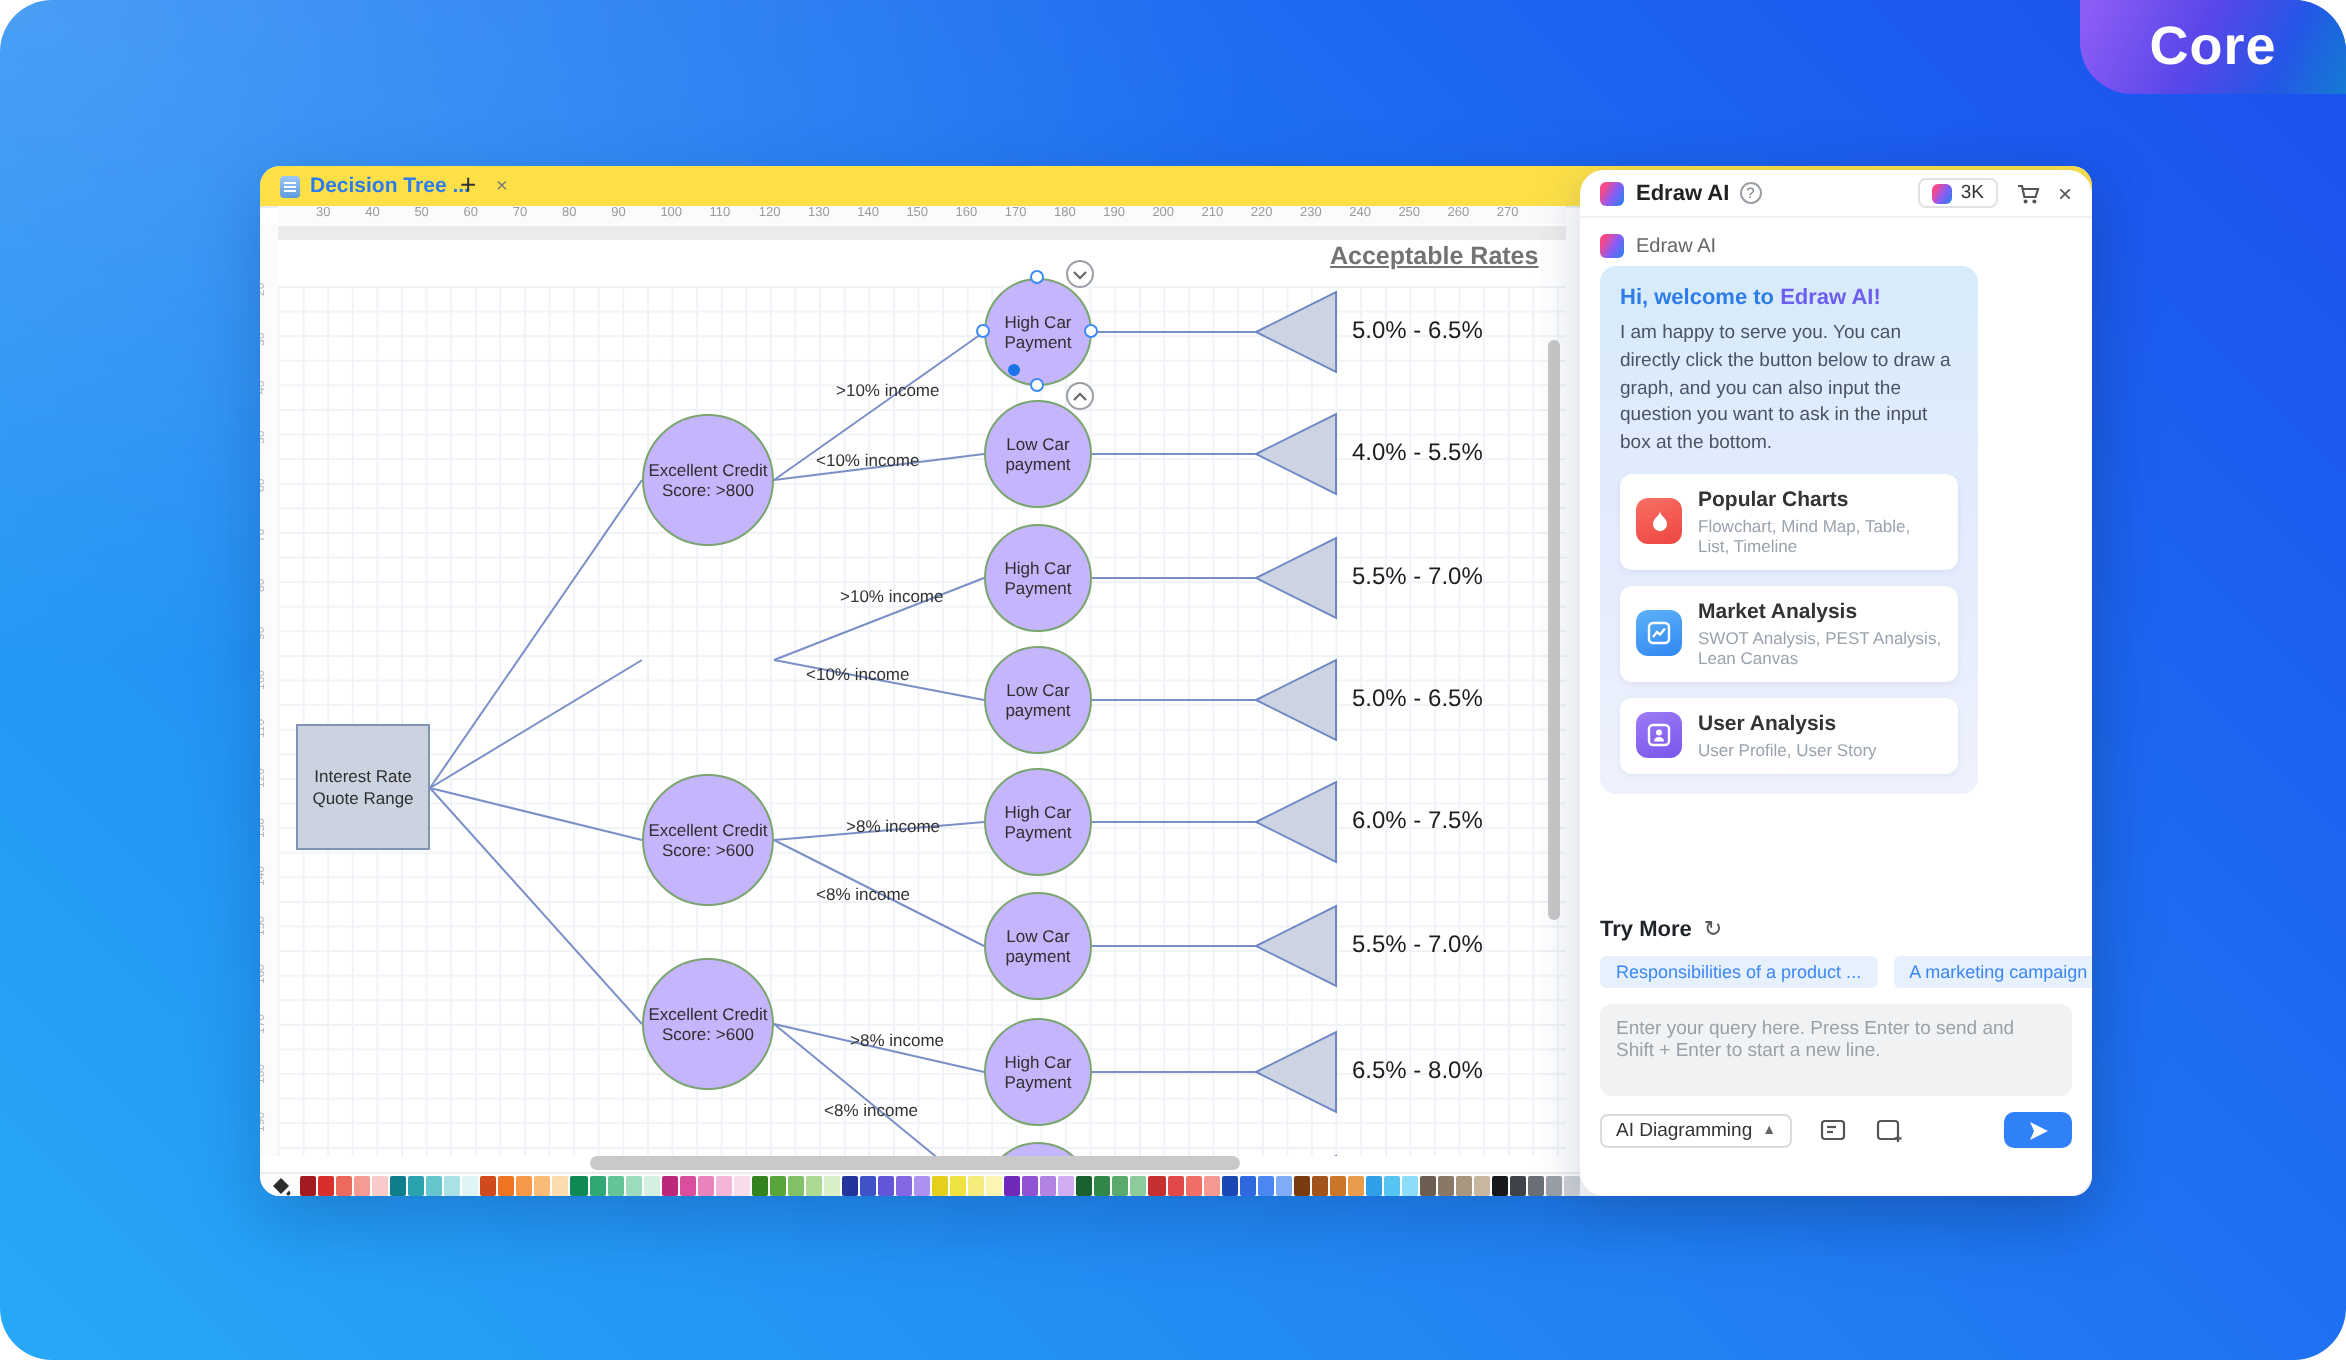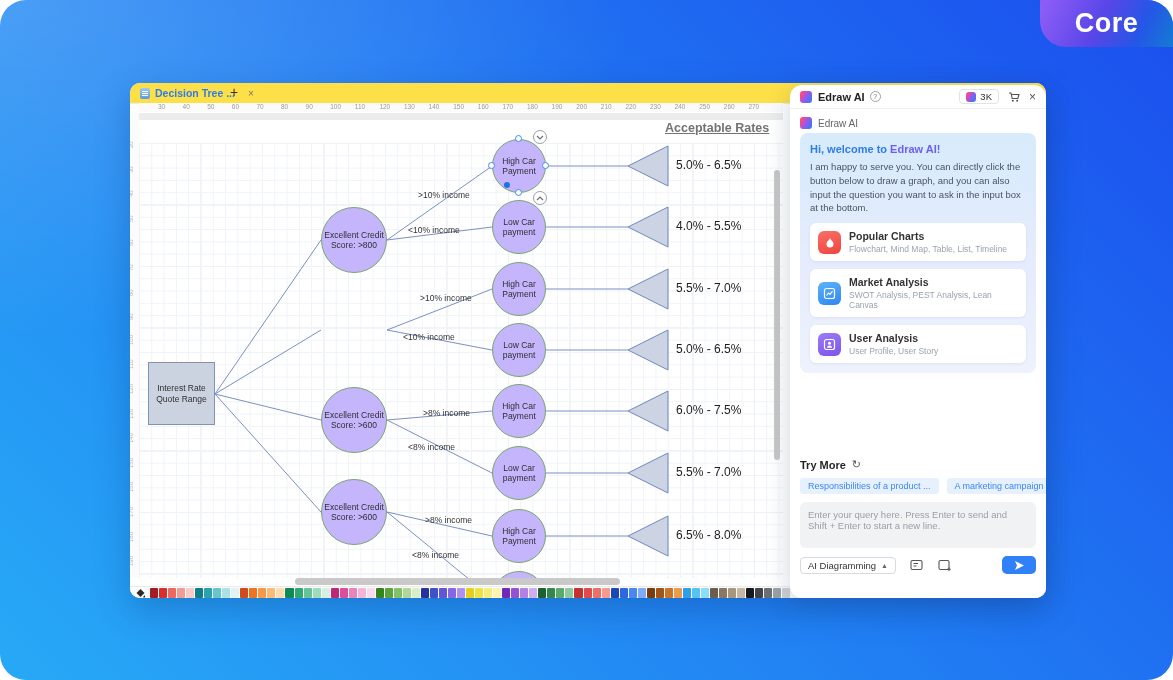--- a/index.html
+++ b/index.html
@@ -65,21 +65,21 @@
   .logo{width:12px;height:12px;border-radius:3px;background:linear-gradient(120deg,#f5498b 20%,#8a5cf6 55%,#3a7bf0 90%);position:relative;}
   .logo.small{width:10px;height:10px;}
   .panel-title{font-size:11px;font-weight:bold;color:#222;margin-left:6px;}
   .help-circle{width:11px;height:11px;border:1px solid #9aa0a6;border-radius:50%;font-size:7.5px;color:#7a8086;
     display:flex;align-items:center;justify-content:center;margin-left:5px;box-sizing:border-box;}
   .header-right{margin-left:auto;display:flex;align-items:center;gap:8px;}
   .credit-pill{display:flex;align-items:center;gap:4px;border:1px solid #e2e2e2;border-radius:4px;padding:1px 6px;
     font-size:9.5px;color:#333;}
   .panel-close{font-size:12px;color:#555;}
   .assistant-row{position:absolute;left:10px;top:32px;display:flex;align-items:center;gap:6px;font-size:10px;color:#666;}
-  .welcome-wrap{position:absolute;left:10px;top:48px;width:236px;border-radius:8px;
+  .welcome-wrap{position:absolute;left:10px;top:48px;width:189px;border-radius:8px;
     background:linear-gradient(180deg,#d6ebfb 0%,#e7ecfd 60%,#eef2fd 100%);padding-bottom:10px;box-sizing:border-box;}
   .welcome-inner{padding:10px 10px 0 10px;}
   .welcome-title{font-size:11px;font-weight:bold;}
   .welcome-title .prefix{color:#2e7ce8;}
   .welcome-title .brand{color:#6e5ef0;}
   .welcome-body{font-size:9.5px;color:#4a5360;line-height:1.45;margin-top:5px;}
   .card{background:#fff;border-radius:6px;margin:8px 10px 0 10px;padding:7px 8px;display:flex;align-items:center;gap:8px;
     box-shadow:0 1px 3px rgba(50,70,110,.08);}
   .card-icon{width:23px;height:23px;border-radius:6px;display:flex;align-items:center;justify-content:center;flex:none;}
   .card-title{font-size:10.5px;font-weight:bold;color:#333;}

